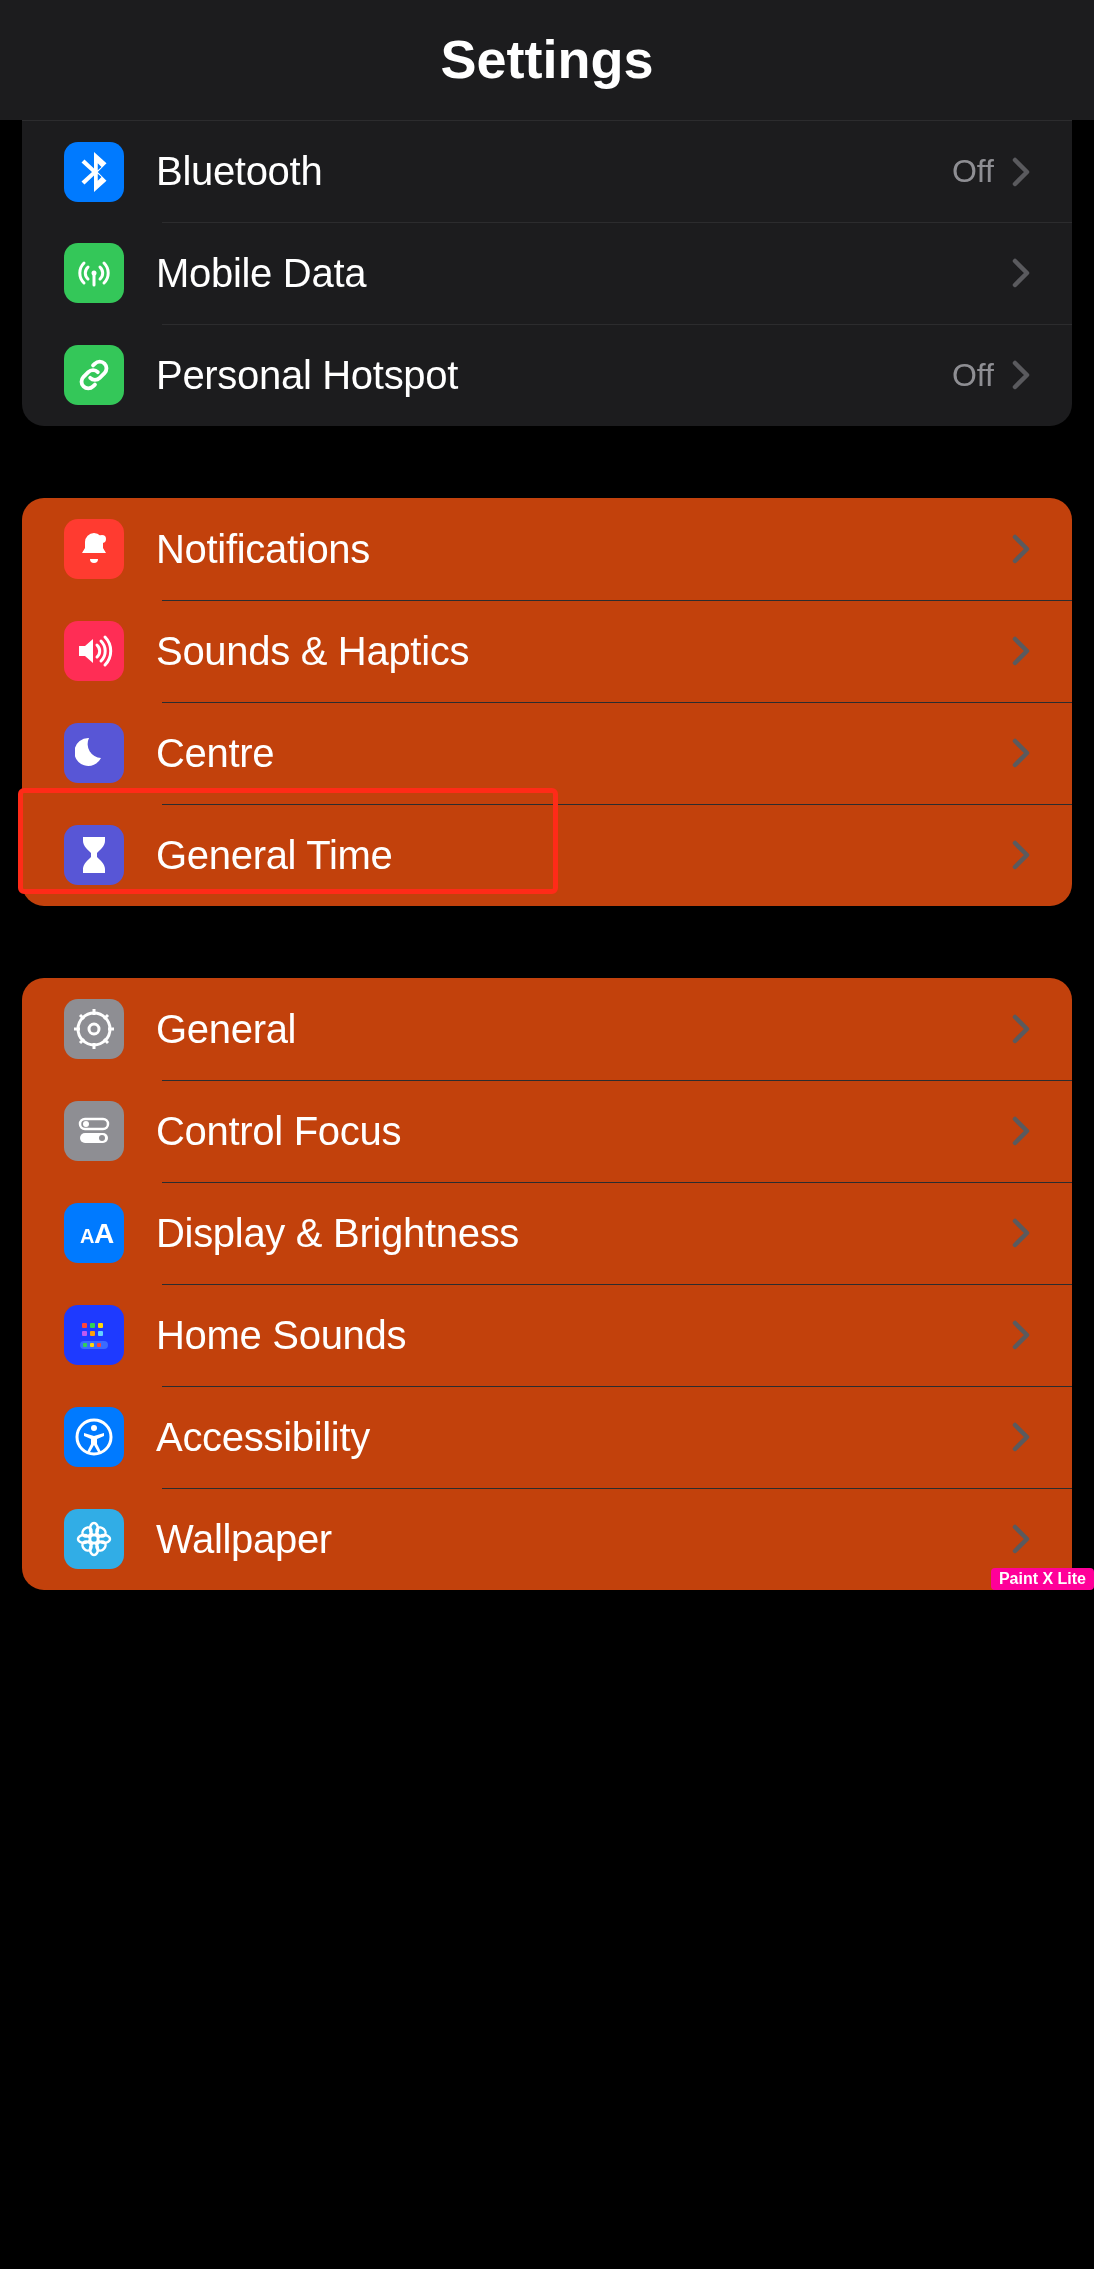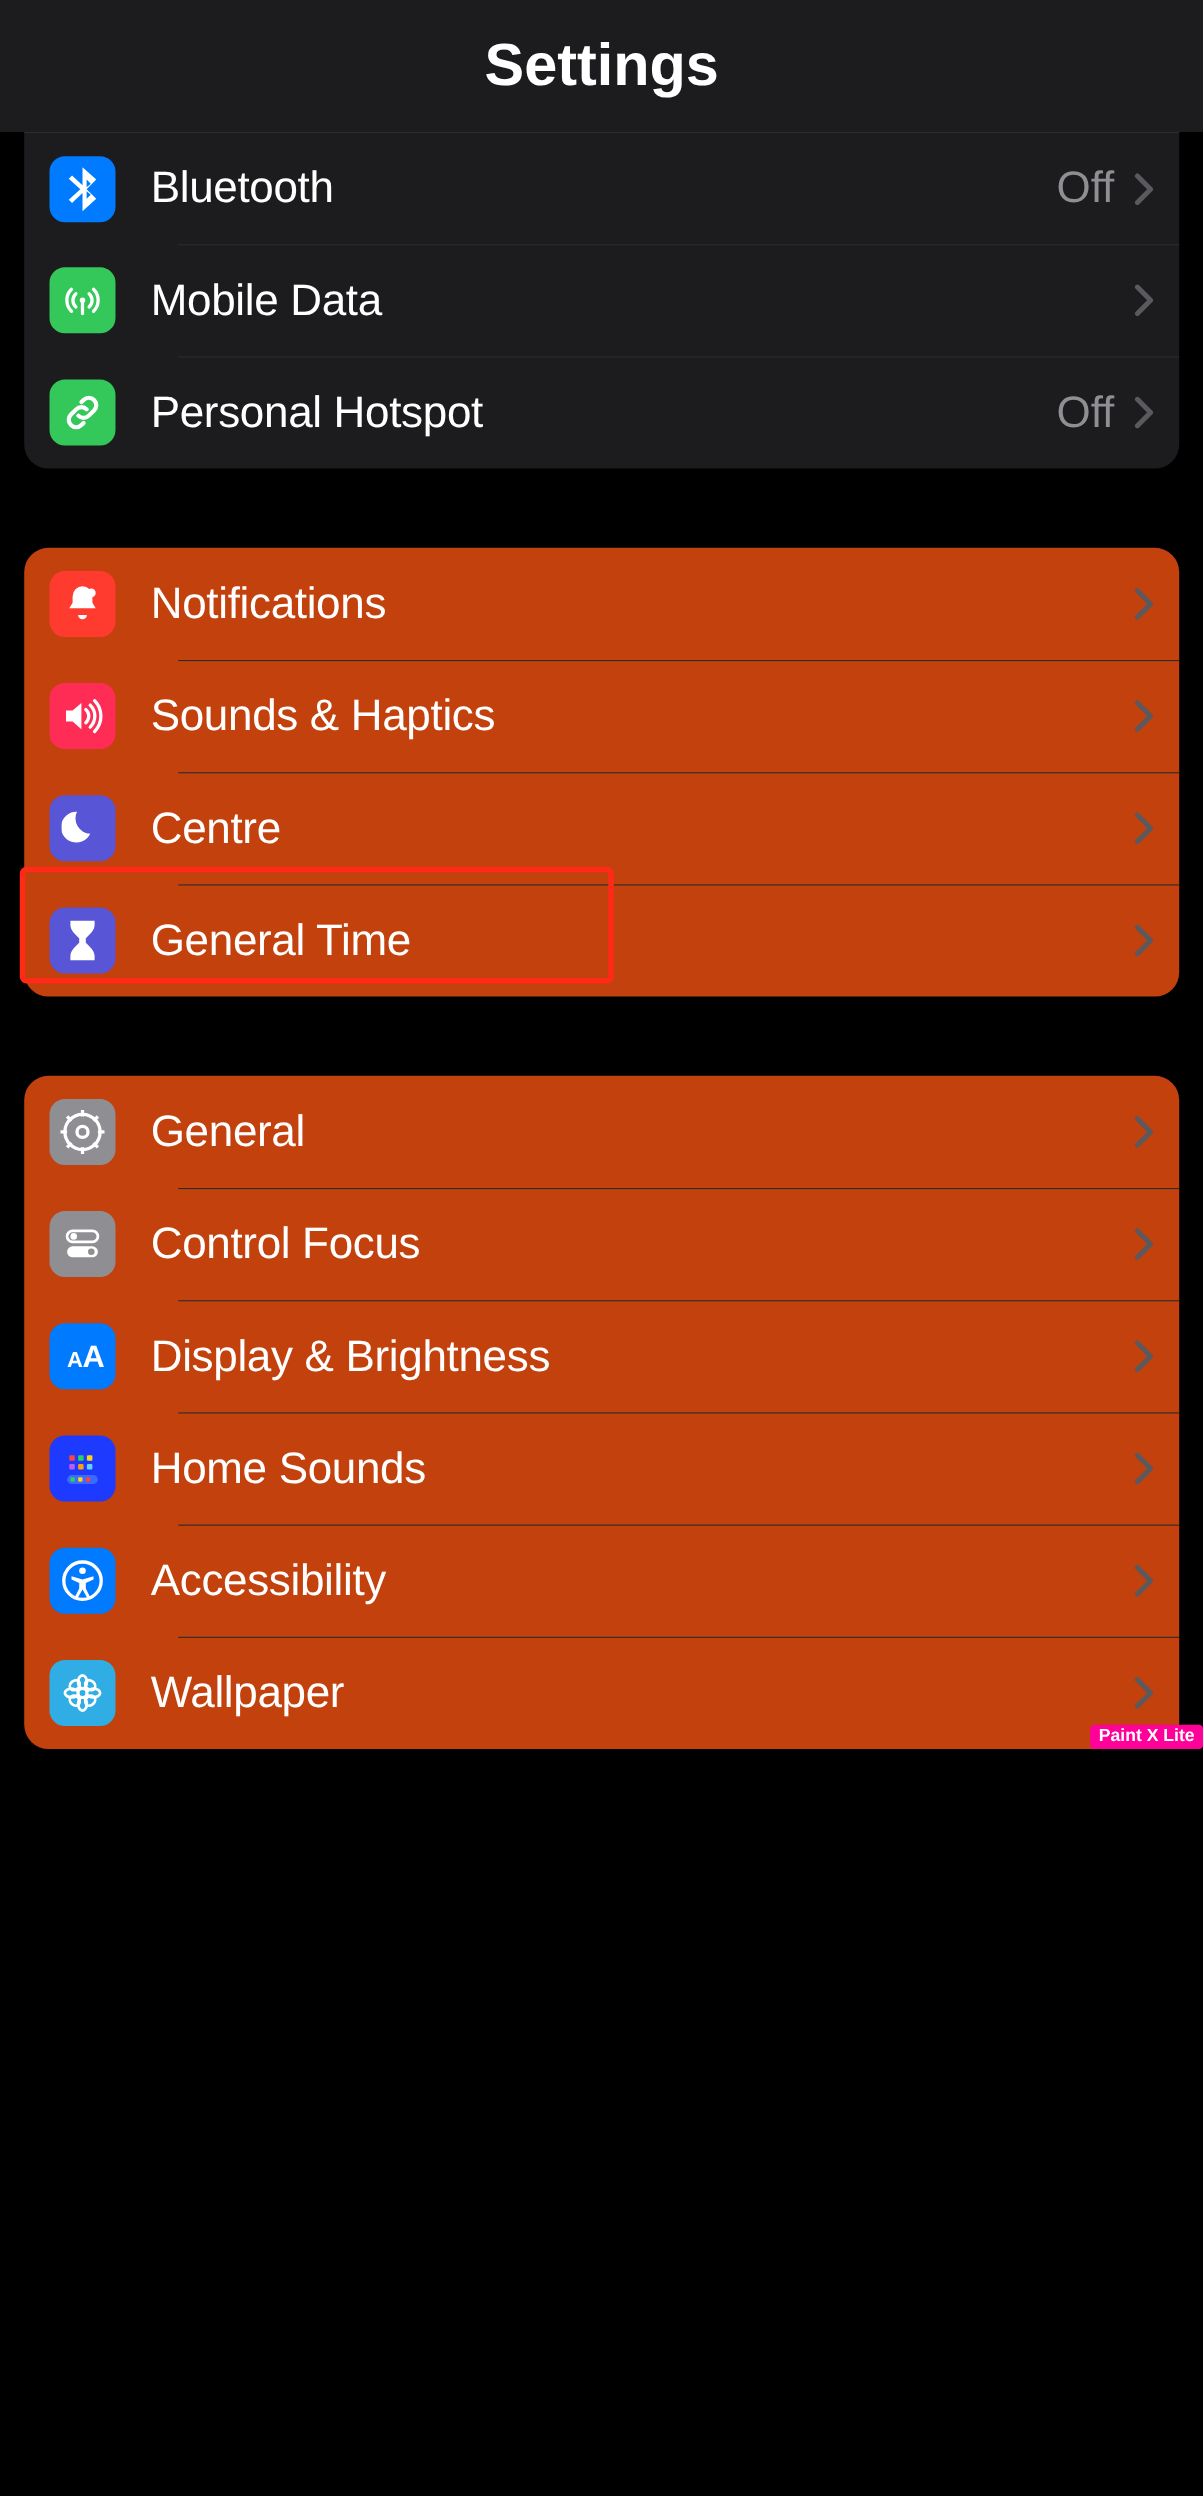--- a/index.html
+++ b/index.html
@@ -30,21 +30,21 @@
   .first-group-wrap {
     background: #1c1c1e;
     margin: 0 22px;
     border-bottom-left-radius: 22px;
     border-bottom-right-radius: 22px;
   }
   .row {
     display: flex;
     align-items: center;
     min-height: 102px;
-    padding: 0 23px;
+    padding: 0 42px;
     position: relative;
     cursor: pointer;
   }
   .row + .row::before {
     content: "";
     position: absolute;
     top: 0;
     left: 140px;
     right: 0;
     height: 1px;
@@ -62,21 +62,21 @@
     position: relative;
   }
   .label {
     flex: 1;
     font-size: 40px;
     font-weight: 400;
     color: #fff;
     letter-spacing: -0.3px;
   }
   .value {
-    font-size: 40px;
+    font-size: 32px;
     color: #8e8e93;
     margin-right: 18px;
   }
   .chevron {
     color: #5a5a5e;
     font-size: 36px;
     flex: 0 0 auto;
   }
   .chevron svg { display:block; }
   .highlight {

